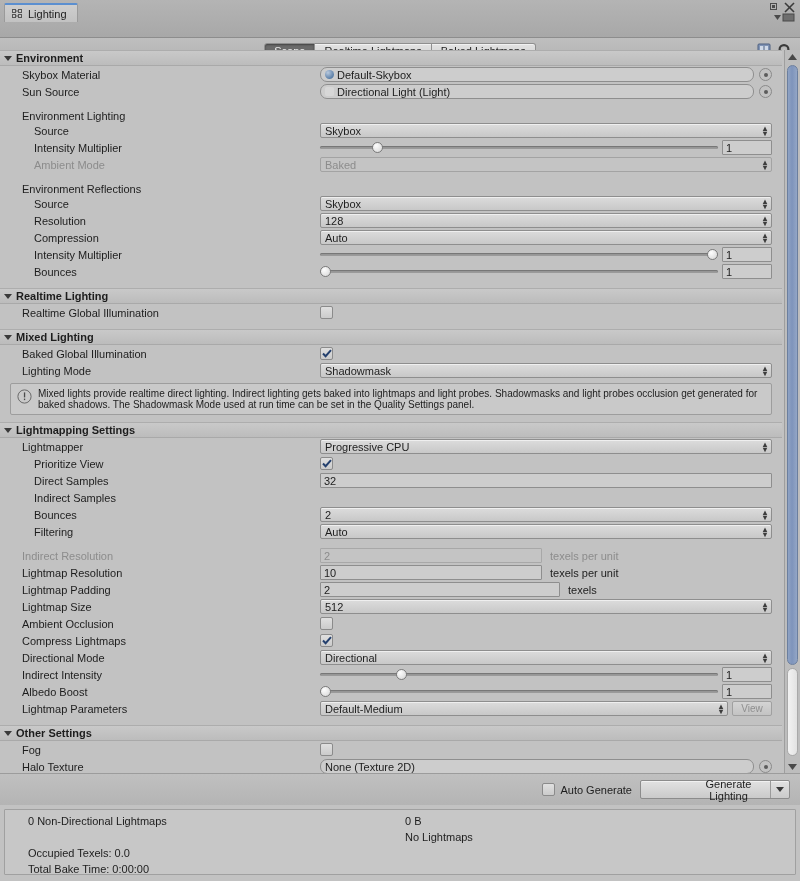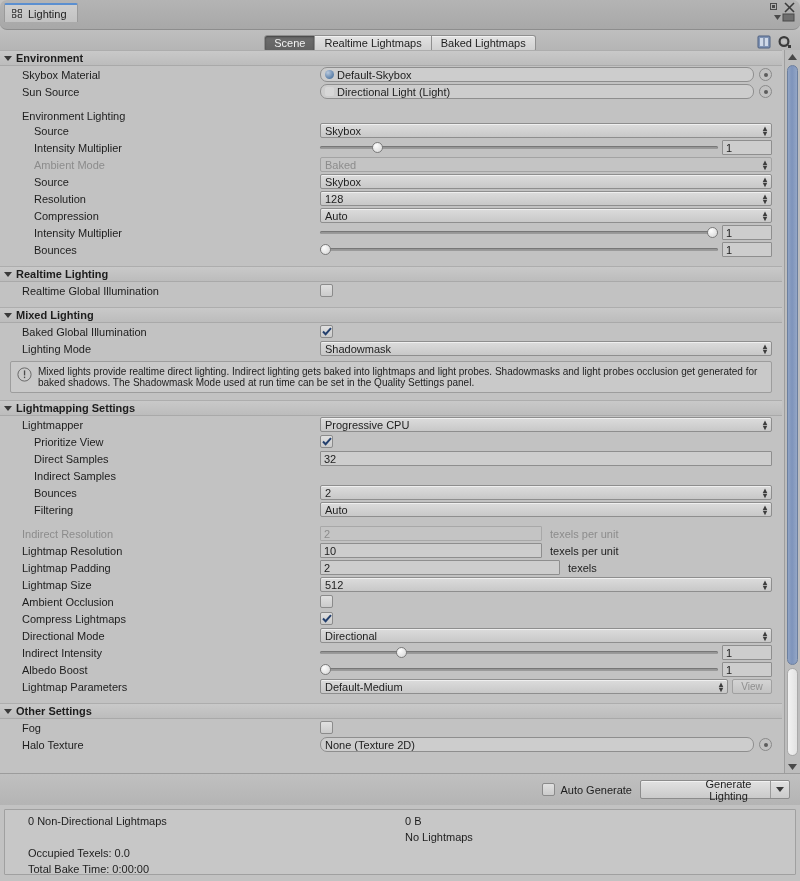--- a/index.html
+++ b/index.html
@@ -9,24 +9,23 @@
     font-size: 11px;
     color: #1d1d1d;
     background: #a5a5a5;
     overflow: hidden;
     -webkit-font-smoothing: none;
   }
   .window { position: relative; width: 800px; height: 881px; background: #c2c2c2; }
 
   
   .titlebar {
-    position: relative; height: 30px;
+    position: relative; height: 38px;
     background: linear-gradient(#b4b4b4, #a8a8a8);
     border-bottom: 1px solid #8d8d8d;
-    border-radius: 7px;
   }
   .wintab {
     position: absolute; left: 4px; top: 3px; height: 19px;
     padding: 0 10px 0 7px;
     display: flex; align-items: center; gap: 5px;
     background: linear-gradient(#cecece, #c2c2c2);
     border: 1px solid #9a9a9a; border-bottom: none;
     border-top: 2px solid #5b8fd0;
     border-radius: 2px 2px 0 0;
     font-size: 11px; color: #1d1d1d;
@@ -339,20 +338,23 @@
           <div class="dropdown dis">
             <span>Baked</span>
             <span class="updown">
                 <b>▴</b>
                 <b>▾</b>
               </span>
           </div>
         </div>
       </div>
 
+      <div class="row" style="height:22px;">
+        <span class="lbl i1 grp" style="align-self:flex-end;">Environment Reflections</span>
+      </div>
 
       <div class="row">
         <span class="lbl i2">Source</span>
         <div class="ctl">
           <div class="dropdown">
             <span>Skybox</span>
             <span class="updown">
                 <b>▴</b>
                 <b>▾</b>
               </span>

